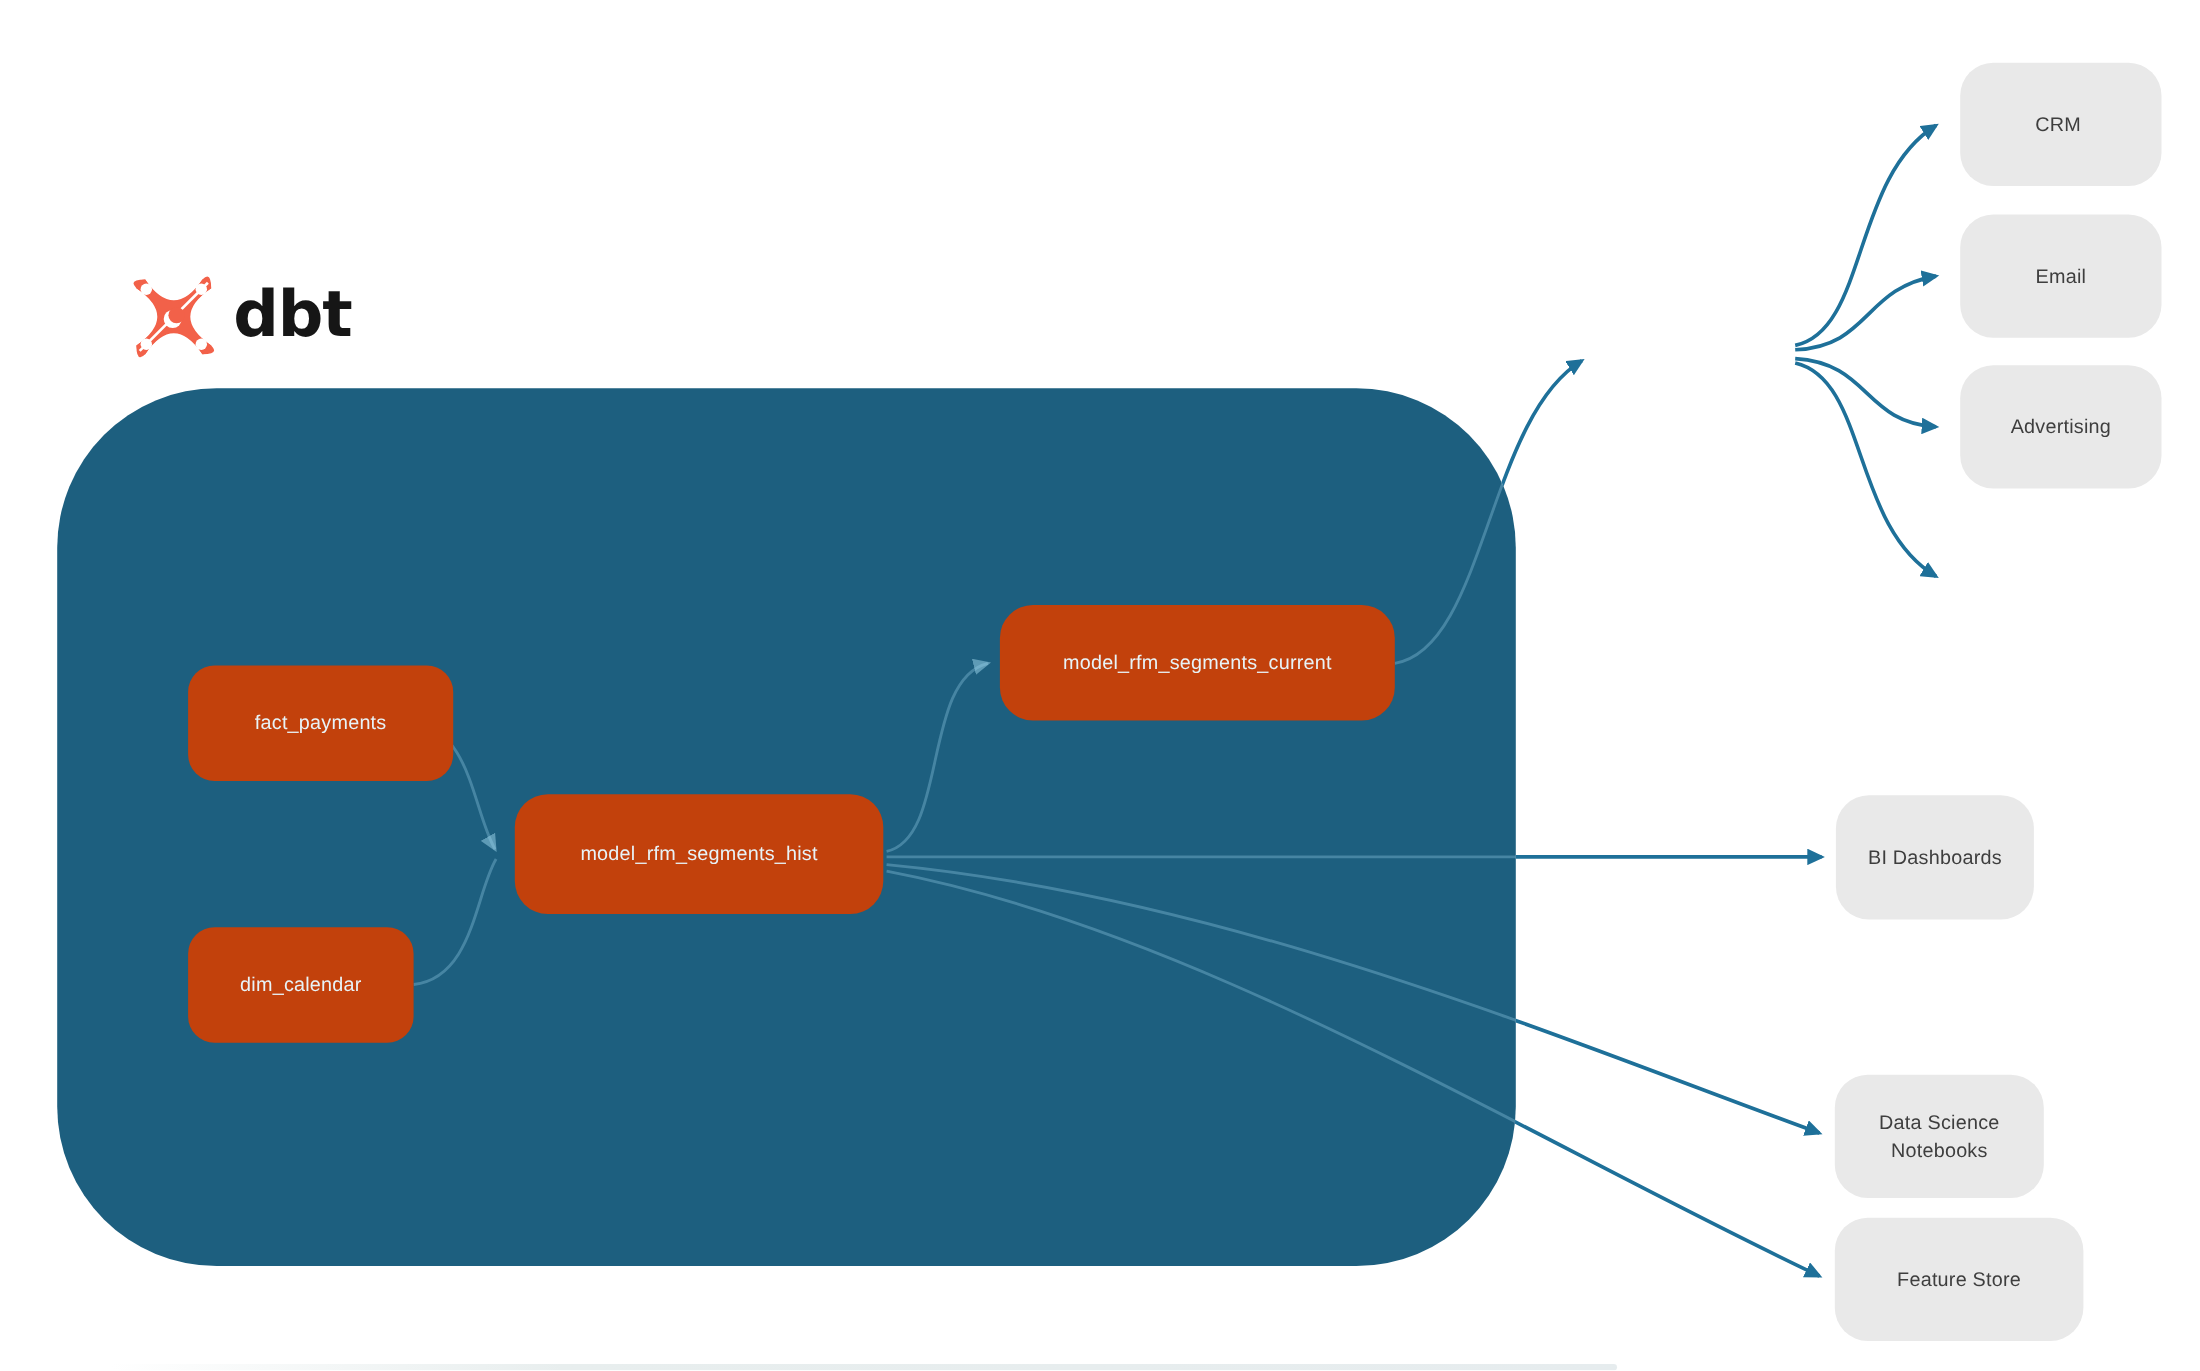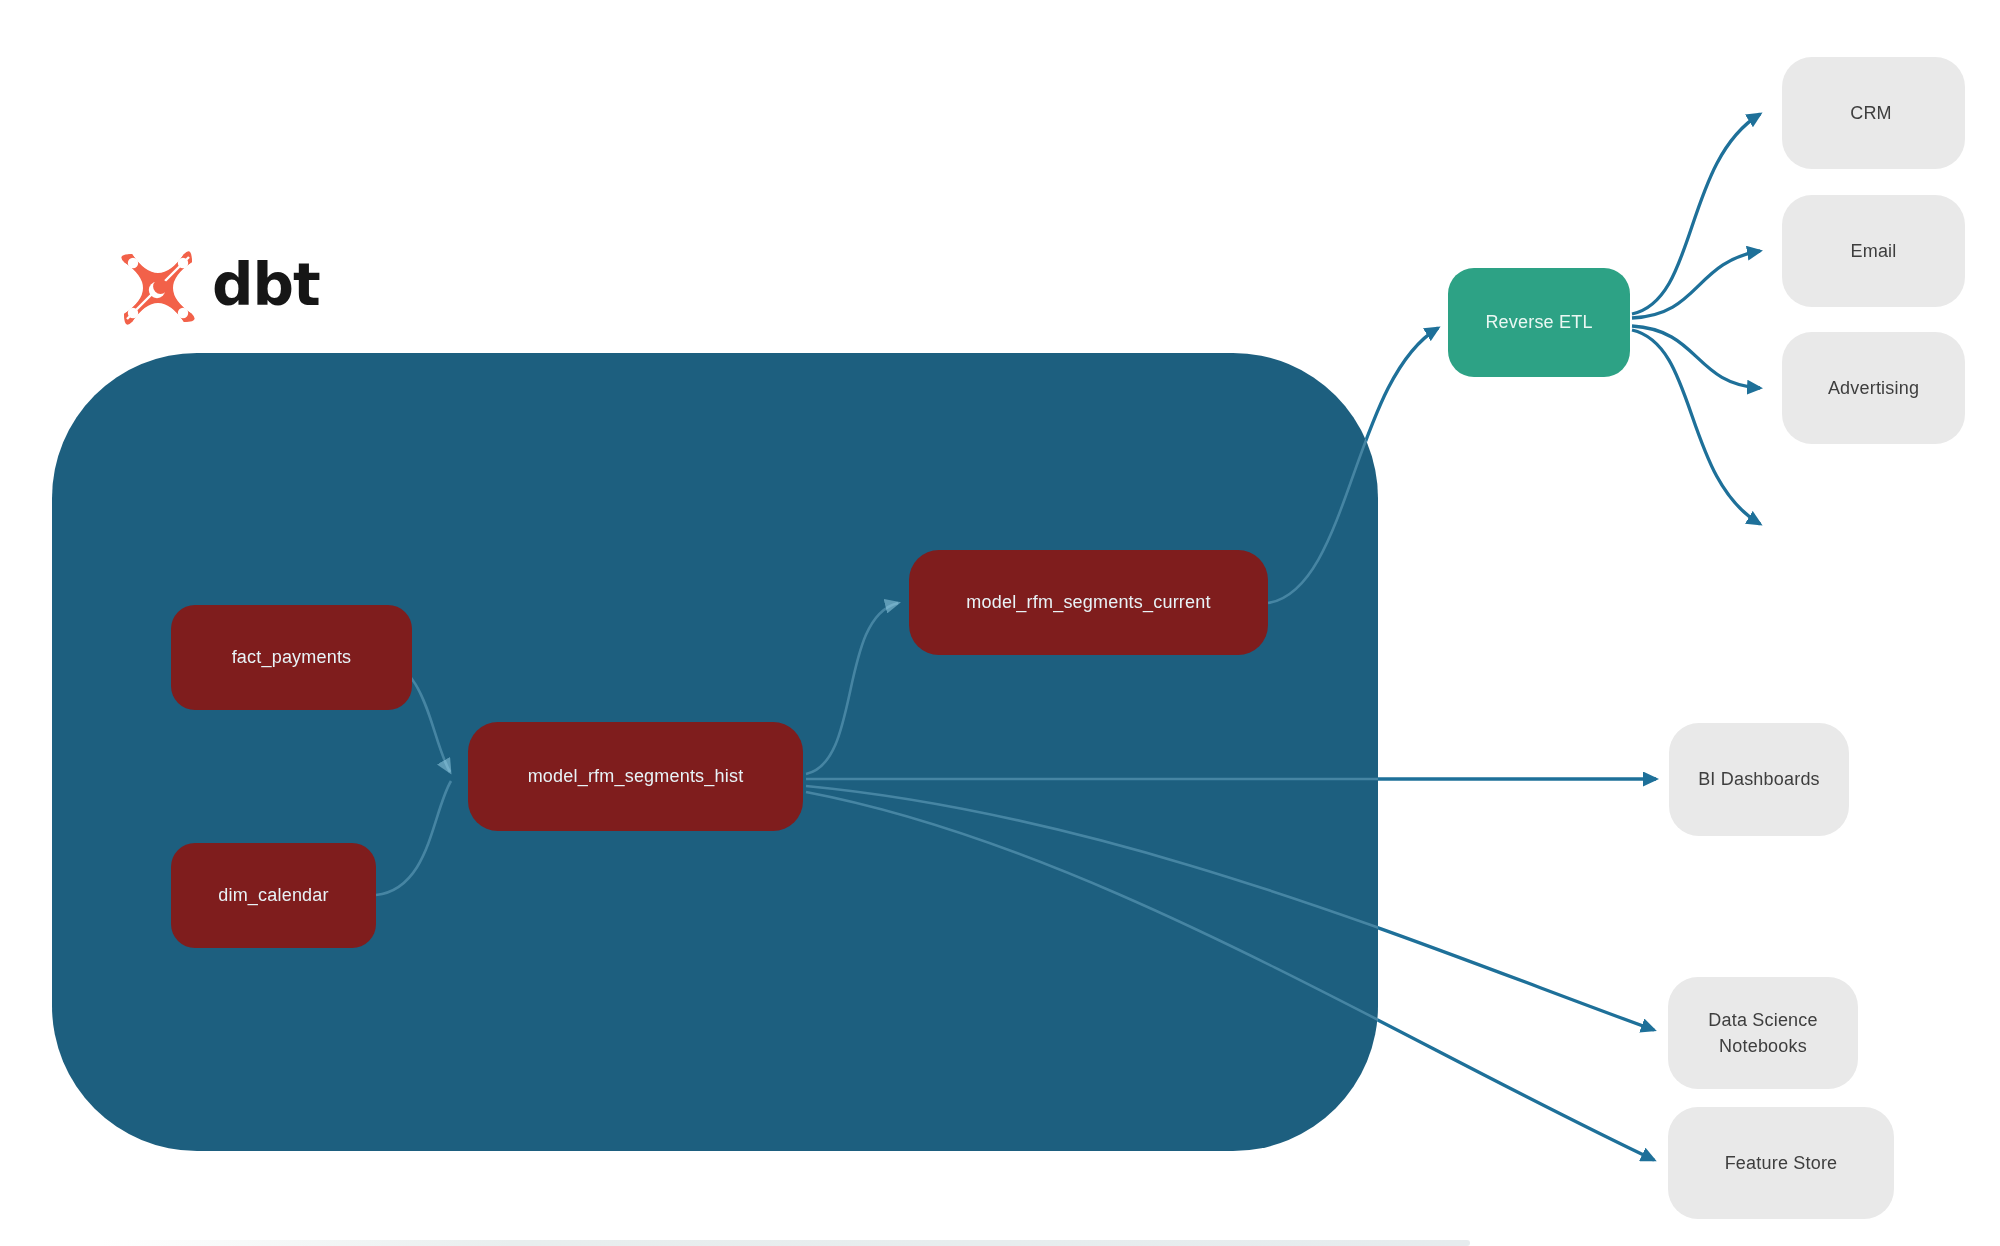--- a/index.html
+++ b/index.html
@@ -9,21 +9,21 @@
   }
   .warehouse{
     position:absolute;left:52px;top:353px;width:1326px;height:798px;
     background:#1d5f7f;border-radius:145px;z-index:1;
   }
   .edges{position:absolute;left:0;top:0;z-index:2;}
   .node{
     position:absolute;display:flex;align-items:center;justify-content:center;
     text-align:center;z-index:3;font-size:18px;letter-spacing:.2px;
   }
-  .node.teal{background:#7f1d1d;color:#e8f3f7;border-radius:26px;}
+  .node.teal{background:#c2410c;color:#e8f3f7;border-radius:26px;}
   .node.green{background:#2da285;color:#eaf7f3;border-radius:26px;}
   .node.gray{background:#e9e9e9;color:#3e3e3e;border-radius:30px;line-height:1.45;padding:0 20px;box-sizing:border-box;}
   .logo{position:absolute;left:118px;top:248px;display:flex;align-items:center;z-index:3;}
   .logo-text{
     font-family:"DejaVu Sans","Liberation Sans",sans-serif;
     font-weight:800;font-size:58px;color:#161616;margin-left:14px;letter-spacing:-1px;line-height:1;
     padding-bottom:6px;
   }
   .bottom-edge{
     position:absolute;left:100px;top:1240px;width:1370px;height:6px;z-index:1;border-radius:4px;
@@ -100,23 +100,20 @@
   <div class="node teal" style="left:171px;top:843px;width:205px;height:105px;border-radius:24px;">
     <span>dim_calendar</span>
   </div>
   <div class="node teal" style="left:468px;top:722px;width:335px;height:109px;border-radius:30px;">
     <span>model_rfm_segments_hist</span>
   </div>
   <div class="node teal" style="left:909px;top:550px;width:359px;height:105px;border-radius:30px;">
     <span>model_rfm_segments_current</span>
   </div>
 
-  <div class="node green" style="left:1448px;top:268px;width:182px;height:109px;">
-    <span>Reverse ETL</span>
-  </div>
 
   <div class="node gray" style="left:1782px;top:57px;width:183px;height:112px;padding-left:15px;">
     <span>CRM</span>
   </div>
   <div class="node gray" style="left:1782px;top:332px;width:183px;height:112px;">
     <span>Advertising</span>
   </div>
   <div class="node gray" style="left:1782px;top:195px;width:183px;height:112px;">
     <span>Email</span>
   </div>

